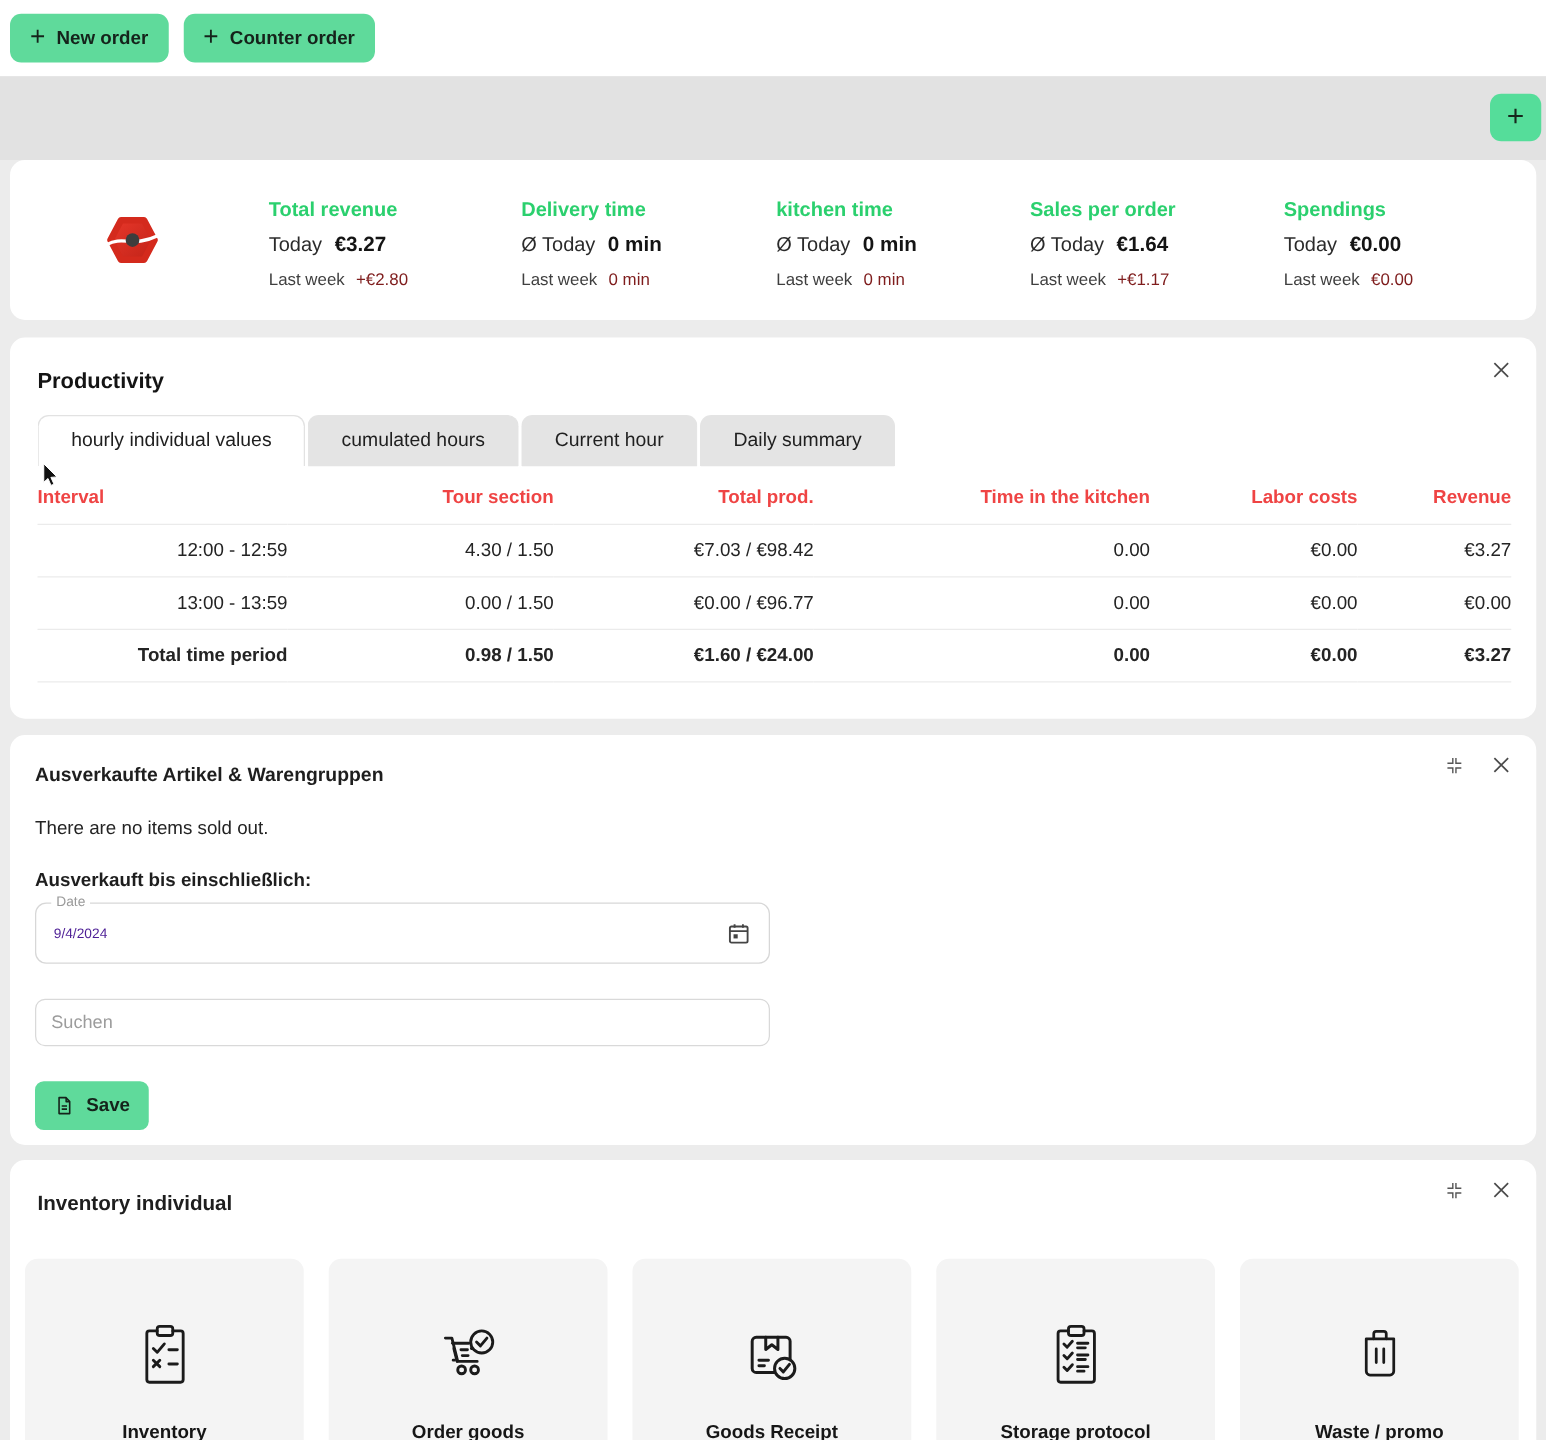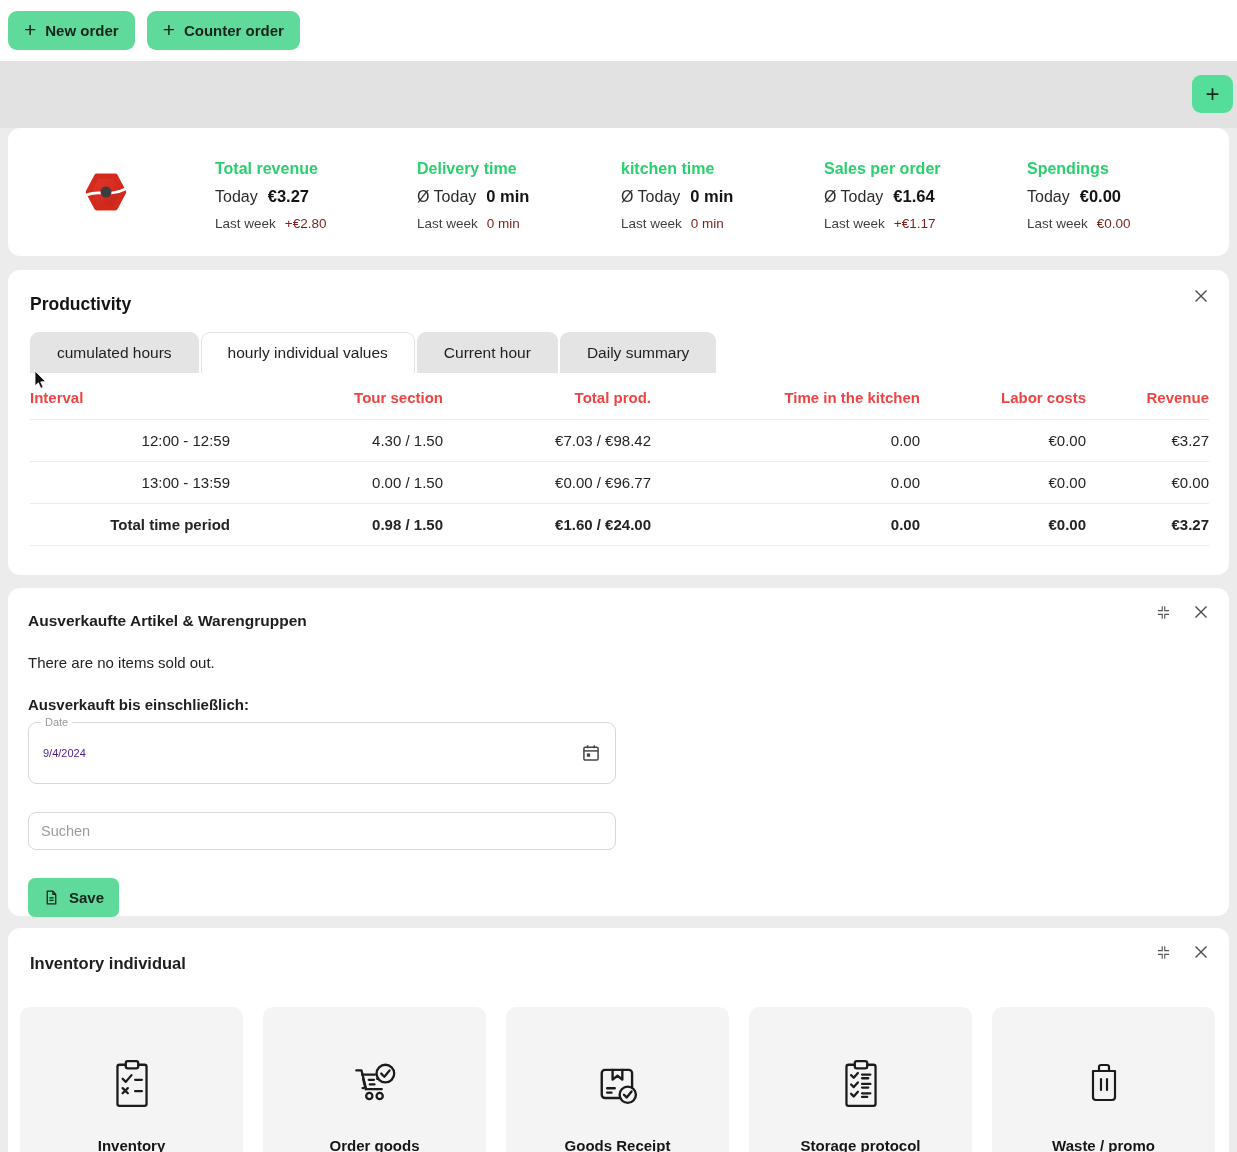--- a/index.html
+++ b/index.html
@@ -47,21 +47,21 @@
   table.prod td:first-child { text-align:right; }
   table.prod tr.total td { font-weight:bold; border-bottom:1px solid #ebebeb; }
   .t-green { color:#3acd74; }
   .t-red { color:#e8503a; }
 
   
   .soldout { top:588px; height:328px; padding:24px 20px 0 20px; }
   .soldout-title { font-size:15.5px; font-weight:bold; }
   .soldout-empty { font-size:15px; color:#232323; margin-top:24px; }
   .soldout-label { font-size:15px; font-weight:bold; margin-top:25px; }
-  .date-field { position:relative; margin-top:9px; width:588px; height:62px; border:1px solid #d7d7d7; border-radius:9px; display:flex; align-items:center; padding:0 14px; }
+  .date-field { position:relative; margin-top:9px; width:588px; height:49px; border:1px solid #d7d7d7; border-radius:9px; display:flex; align-items:center; padding:0 14px; }
   .date-field .float-label { position:absolute; top:-7px; left:12px; background:#fff; padding:0 4px; font-size:11px; color:#9a9a9a; }
   .date-field .date-value { font-size:11px; color:#4c1d95; flex:1; }
   .inputs-row { display:flex; gap:12px; margin-top:28px; }
   .text-input { height:38px; border:1px solid #d9d9d9; border-radius:8px; padding:0 12px; font-family:inherit; font-size:14.5px; color:#141414; }
   .text-input::placeholder { color:#9c9c9c; }
   .input-search { width:588px; } .input-reason { width:587px; }
   .save-btn { margin-top:28px; height:39px; padding:0 15px; border-radius:7px; }
 
   
   .inventory { top:928px; height:300px; padding:26px 12px 0 12px; }
@@ -137,22 +137,22 @@
   <div class="panel-icons">
     <button class="icon-btn">
       <svg width="16" height="16" viewBox="0 0 16 16">
           <path d="M2.5 2.5 L13.5 13.5 M13.5 2.5 L2.5 13.5" stroke="#4a4a4a" stroke-width="1.4"></path>
         </svg>
     </button>
   </div>
   <h2 class="panel-title">Productivity</h2>
 
   <div class="tabs">
+    <div class="tab active">hourly individual values</div>
     <div class="tab">cumulated hours</div>
-    <div class="tab active">hourly individual values</div>
     <div class="tab">Current hour</div>
     <div class="tab">Daily summary</div>
     <div class="cursor-arrow">
       <svg width="15" height="18" viewBox="0 0 15 18">
           <path d="M1 0 L11.5 10.5 L6.7 10.9 L9.2 16.3 L6.8 17.3 L4.4 11.8 L1 14.8 Z" fill="#111" stroke="#fff" stroke-width="0.8"></path>
         </svg>
     </div>
   </div>
 
   <table class="prod">

